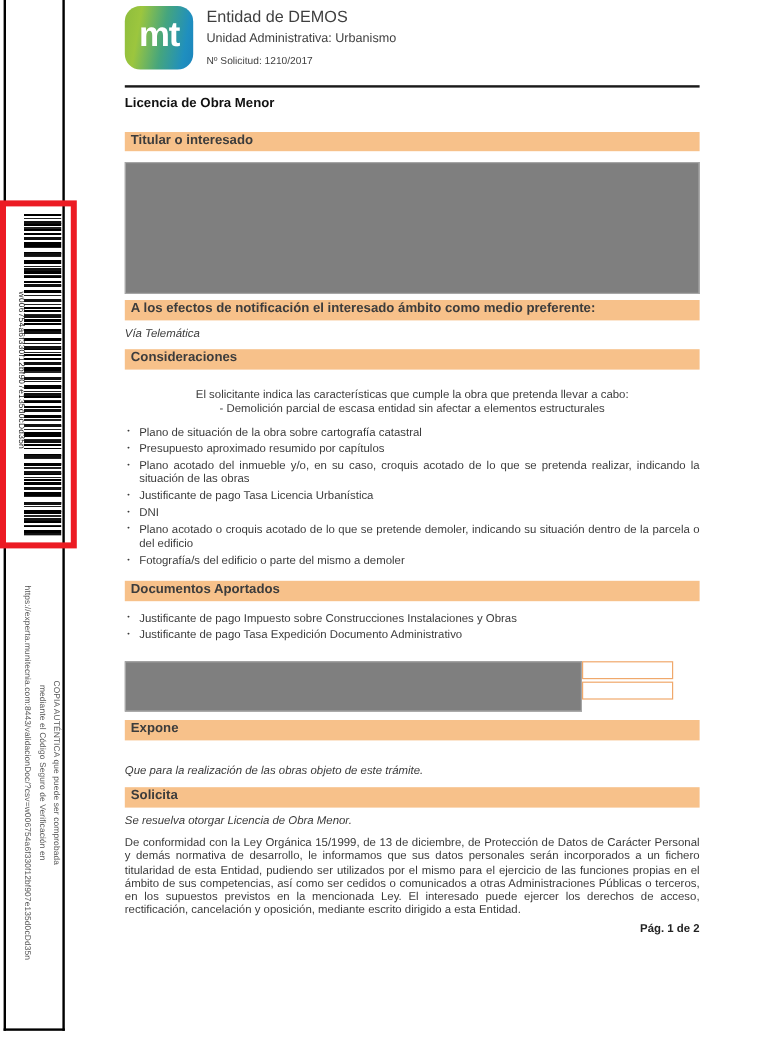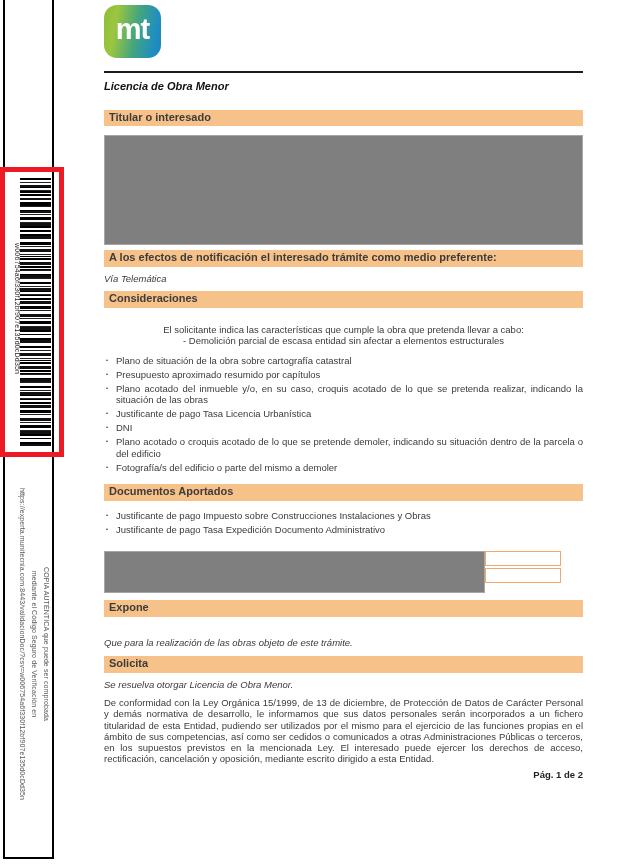--- a/index.html
+++ b/index.html
@@ -47,21 +47,21 @@
     display:flex; align-items:center; justify-content:center;
     color:#fff; font-weight:bold; font-size:29px; letter-spacing:-1px; padding-bottom:3px;
   }
   .header-text { padding-top:3px; }
   .entity-name { font-size:13.5px; color:#3f3f3f; font-weight:normal; margin-bottom:7px; }
   .admin-unit  { font-size:10.5px; color:#3f3f3f; margin-bottom:7px; }
   .request-no  { font-size:8.5px;  color:#3f3f3f; }
 
   .header-rule { border:none; border-top:2px solid #1a1a1a; margin-top:13px; }
 
-  .doc-title { font-size:11px; font-weight:bold; color:#111; margin-top:8px;font-style:italic; }
+  .doc-title { font-size:11px; font-weight:bold; color:#111; margin-top:8px; }
 
   .bar {
     background:#f7c18a; color:#3c3c3c; font-weight:bold; font-size:11px;
     padding:2px 5px 3px 5px; margin-top:0;
   }
   .bar1 { margin-top:17px; }
   .redact-1 { margin-top:9px; height:110px; background:#7f7f7f; border:1px solid #a6a6a6; }
   .bar2 { margin-top:5px; }
   .plain { margin-top:6px; color:#3a3a3a;font-style:italic; }
   .bar3 { margin-top:7px; }
@@ -101,30 +101,35 @@
   <div class="copy-text">
     <div>COPIA AUTÉNTICA que puede ser comprobada</div>
     <div>mediante el Código Seguro de Verificación en</div>
     <div>https://experta.munitecnia.com:8443/validacionDoc/?csv=w006754a6f330f12bf907e135d0cDd35n</div>
   </div>
 
   <div class="content">
 
     <div class="logo-row">
       <div class="logo">mt</div>
+      <div class="header-text">
+        <div class="entity-name">Entidad de DEMOS</div>
+        <div class="admin-unit">Unidad Administrativa: Urbanismo</div>
+        <div class="request-no">Nº Solicitud: 1210/2017</div>
+      </div>
     </div>
 
     <hr class="header-rule">
 
     <div class="doc-title">Licencia de Obra Menor</div>
 
     <div class="bar bar1">Titular o interesado</div>
     <div class="redact-1"></div>
 
-    <div class="bar bar2">A los efectos de notificación el interesado trámite como medio preferente:</div>
+    <div class="bar bar2">A los efectos de notificación el interesado ámbito como medio preferente:</div>
     <div class="plain">Vía Telemática</div>
 
     <div class="bar bar3">Consideraciones</div>
     <div class="para">
       <div>El solicitante indica las características que cumple la obra que pretenda llevar a cabo:</div>
       <div>- Demolición parcial de escasa entidad sin afectar a elementos estructurales</div>
     </div>
 
     <ul class="doc-list">
       <li>Plano de situación de la obra sobre cartografía catastral</li>

